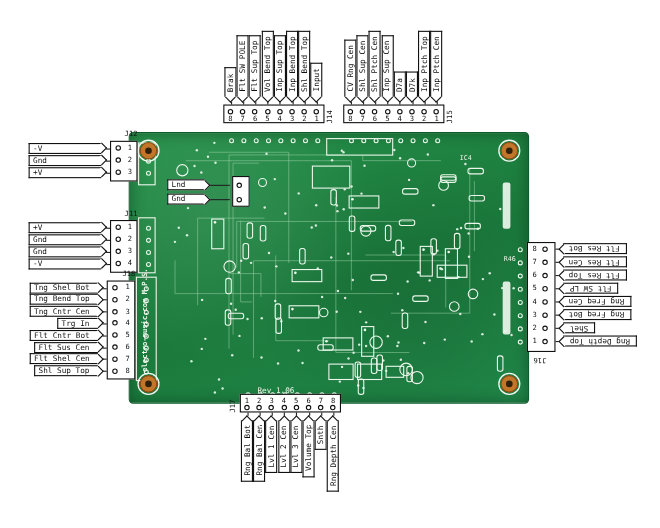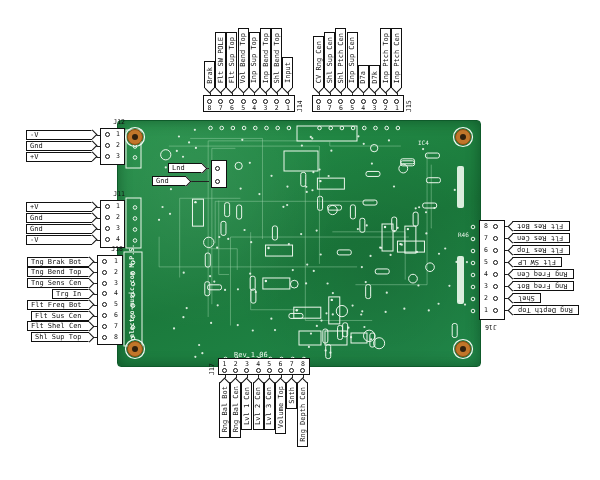--- a/index.html
+++ b/index.html
@@ -462,45 +462,45 @@
     <div class="pnum" style="left: 118px; top: 236px;">4</div>
     <div class="tag tag-h tip-r" style="left: 26px; top: 234.5px; width: 66px;">
       <span>-V</span>
     </div>
     <div class="wire" style="left: 95px; top: 239.5px; height: 1px; width: 9.5px;"></div>
     <div class="cbox" style="left: 97px; top: 255px; width: 26px; height: 90px;"></div>
     <div class="cid" style="left: 97px; top: 246px; width: 26px; text-align: right;">J18</div>
     <div class="pin" style="left: 101.5px; top: 259px;"></div>
     <div class="pnum" style="left: 116px; top: 258px;">1</div>
     <div class="tag tag-h tip-r" style="left: 27px; top: 256.5px; width: 62px;">
-      <span>Tng Brak Bot</span>
+      <span>Tng Shel Bot</span>
     </div>
     <div class="wire" style="left: 92px; top: 261.5px; height: 1px; width: 9.5px;"></div>
     <div class="pin" style="left: 101.5px; top: 269.8px;"></div>
     <div class="pnum" style="left: 116px; top: 268.8px;">2</div>
     <div class="tag tag-h tip-r" style="left: 27px; top: 267.3px; width: 62px;">
       <span>Tng Bend Top</span>
     </div>
     <div class="wire" style="left: 92px; top: 272.3px; height: 1px; width: 9.5px;"></div>
     <div class="pin" style="left: 101.5px; top: 280.6px;"></div>
     <div class="pnum" style="left: 116px; top: 279.6px;">3</div>
     <div class="tag tag-h tip-r" style="left: 27px; top: 278.1px; width: 62px;">
-      <span>Tng Sens Cen</span>
+      <span>Tng Cntr Cen</span>
     </div>
     <div class="wire" style="left: 92px; top: 283.1px; height: 1px; width: 9.5px;"></div>
     <div class="pin" style="left: 101.5px; top: 291.4px;"></div>
     <div class="pnum" style="left: 116px; top: 290.4px;">4</div>
     <div class="tag tag-h tip-r" style="left: 52px; top: 288.9px; width: 37px;">
       <span>Trg In</span>
     </div>
     <div class="wire" style="left: 92px; top: 293.9px; height: 1px; width: 9.5px;"></div>
     <div class="pin" style="left: 101.5px; top: 302.2px;"></div>
     <div class="pnum" style="left: 116px; top: 301.2px;">5</div>
     <div class="tag tag-h tip-r" style="left: 27px; top: 299.7px; width: 62px;">
-      <span>Flt Freq Bot</span>
+      <span>Flt Cntr Bot</span>
     </div>
     <div class="wire" style="left: 92px; top: 304.7px; height: 1px; width: 9.5px;"></div>
     <div class="pin" style="left: 101.5px; top: 313px;"></div>
     <div class="pnum" style="left: 116px; top: 312px;">6</div>
     <div class="tag tag-h tip-r" style="left: 31px; top: 310.5px; width: 58px;">
       <span>Flt Sus Cen</span>
     </div>
     <div class="wire" style="left: 92px; top: 315.5px; height: 1px; width: 9.5px;"></div>
     <div class="pin" style="left: 101.5px; top: 323.8px;"></div>
     <div class="pnum" style="left: 116px; top: 322.8px;">7</div>
@@ -607,21 +607,21 @@
     <div class="tag tag-v tip-u" style="left: 286.2px; top: 382px; height: 27px;">
       <span>Snth</span>
     </div>
     <div class="wire" style="left: 291.7px; top: 373px; width: 1px; height: 5px;"></div>
     <div class="pnum" style="left: 302.9px; top: 360.5px;">8</div>
     <div class="pin" style="left: 300.4px; top: 368px;"></div>
     <div class="tag tag-v tip-u" style="left: 297.4px; top: 382px; height: 65px;">
       <span>Rng Depth Cen</span>
     </div>
     <div class="wire" style="left: 302.9px; top: 373px; width: 1px; height: 5px;"></div>
-    <div class="tag tag-h tip-r" style="left: 168px; top: 163px; width: 34px;">
+    <div class="tag tag-h tip-r" style="left: 152px; top: 163px; width: 34px;">
       <span>Lnd</span>
     </div>
     <div class="wire" style="left: 189px; top: 168px; height: 1px; width: 20px;"></div>
     <div class="tag tag-h tip-r" style="left: 152px; top: 176px; width: 34px;">
       <span>Gnd</span>
     </div>
     <div class="wire" style="left: 189px; top: 181px; height: 1px; width: 20px;"></div>
     <div class="cbox" style="left: 211px; top: 160px; width: 16px; height: 28px;"></div>
     <div class="pin" style="left: 214.5px; top: 165.5px;"></div>
     <div class="pin" style="left: 214.5px; top: 178.5px;"></div>

